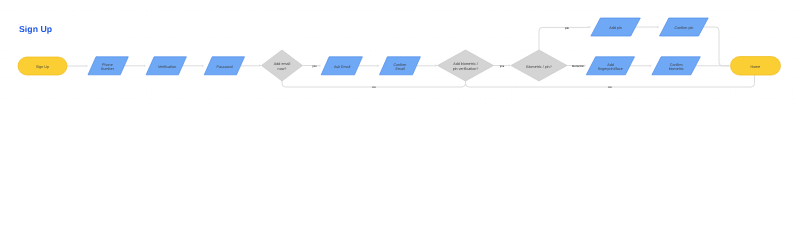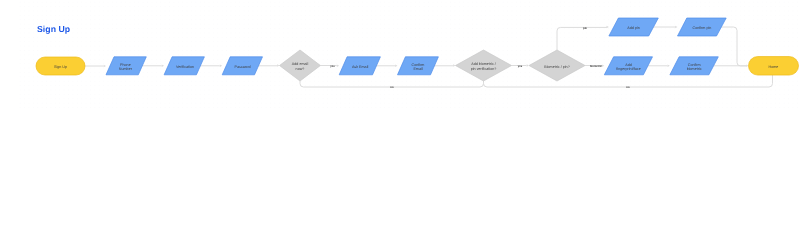--- a/index.html
+++ b/index.html
@@ -1,18 +1,18 @@
 <!DOCTYPE html>
 <html><head>
 <meta charset="utf-8">
 <style>
   html,body{margin:0;padding:0;}
   body{width:800px;height:110px;overflow:hidden;background:#ffffff;
        font-family:"Liberation Sans",sans-serif;-webkit-font-smoothing:antialiased;text-rendering:geometricPrecision;}
-  #canvas{position:relative;width:693px;height:110px;margin-left:18px;}
+  #canvas{position:relative;width:693px;height:110px;}
   #grid{position:absolute;left:0;top:0;width:800px;height:110px;
     background-image:radial-gradient(circle at 2.2px 2.2px,#fbfbfc 0.75px,rgba(255,255,255,0) 0.8px);
     background-size:4.4px 4.4px;}
   .title{font-size:8.7px;font-weight:bold;fill:#1a56e8;letter-spacing:0.05px;opacity:0.99;}
   svg.fc{position:absolute;left:0;top:0;}
   svg text{-webkit-font-smoothing:antialiased;}
   .txtg{opacity:0.99;}
   .proc{fill:#6fa8f5;stroke:#4f8ce9;stroke-width:0.7;}
   .dec{fill:#d4d4d4;stroke:#c8c8c8;stroke-width:0.7;}
   .term{fill:#fbcf33;stroke:#eeba17;stroke-width:0.7;}

